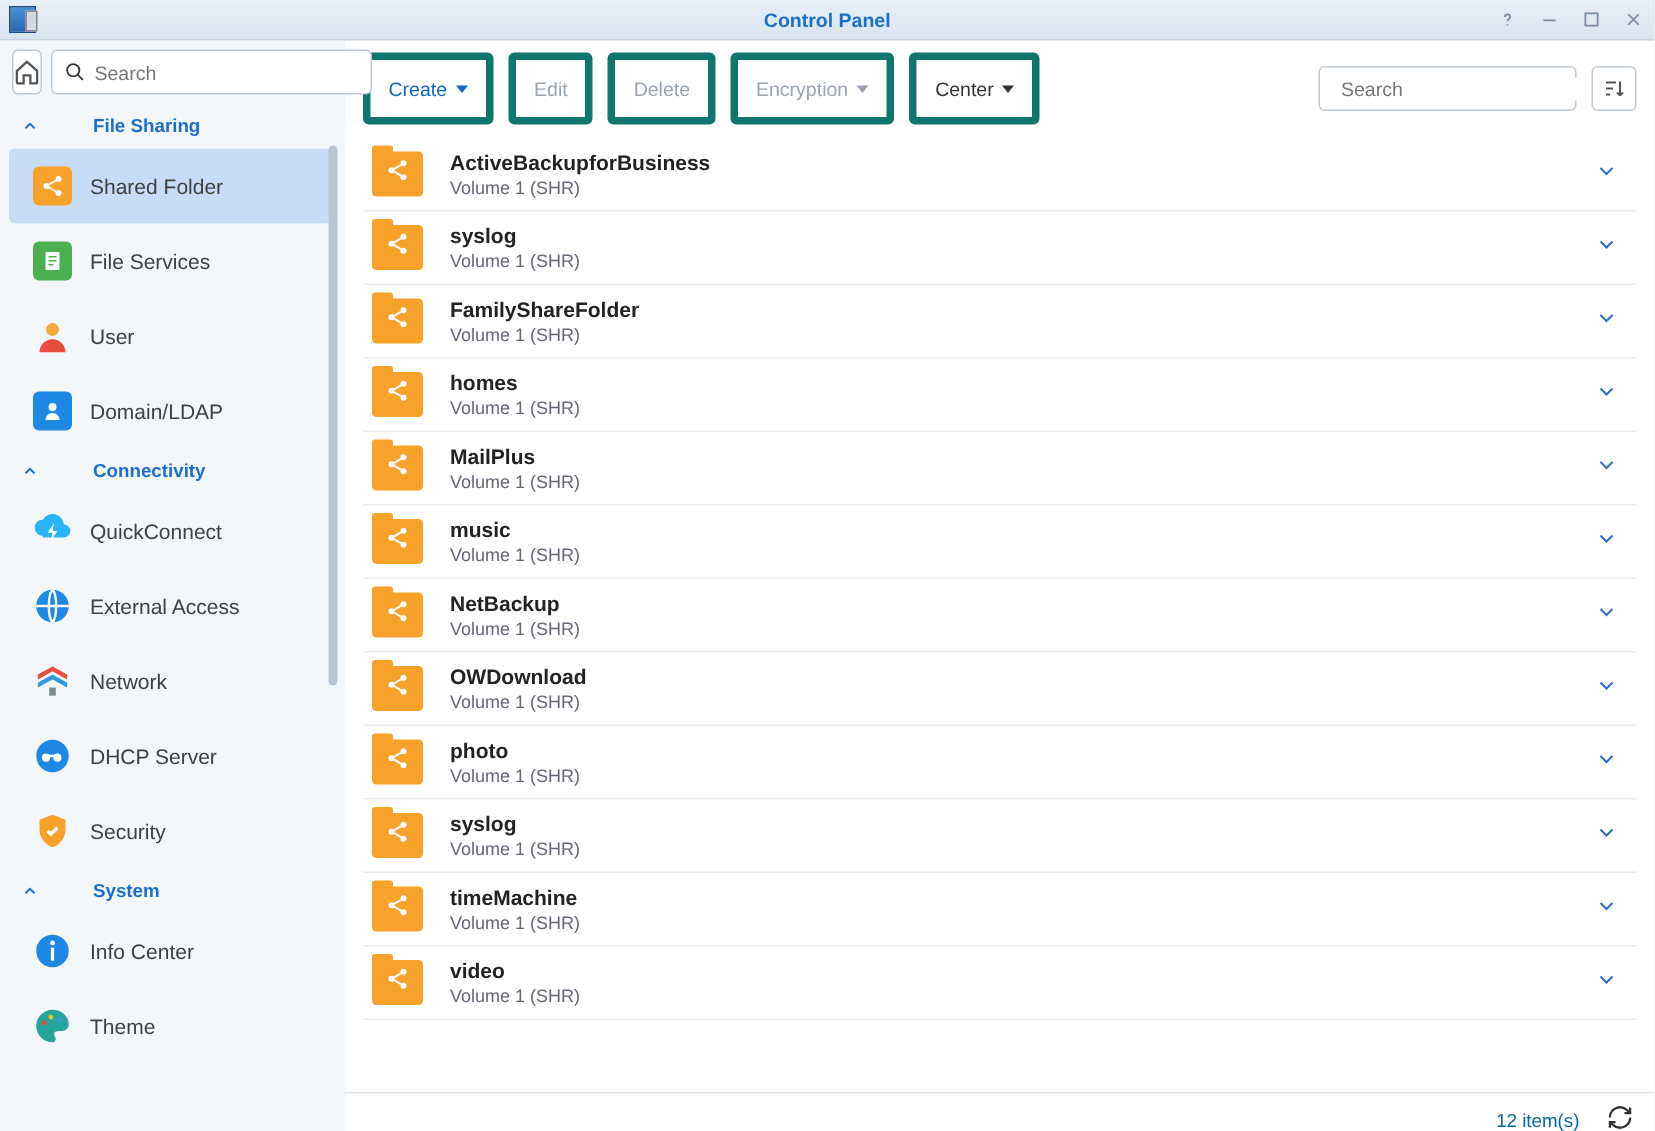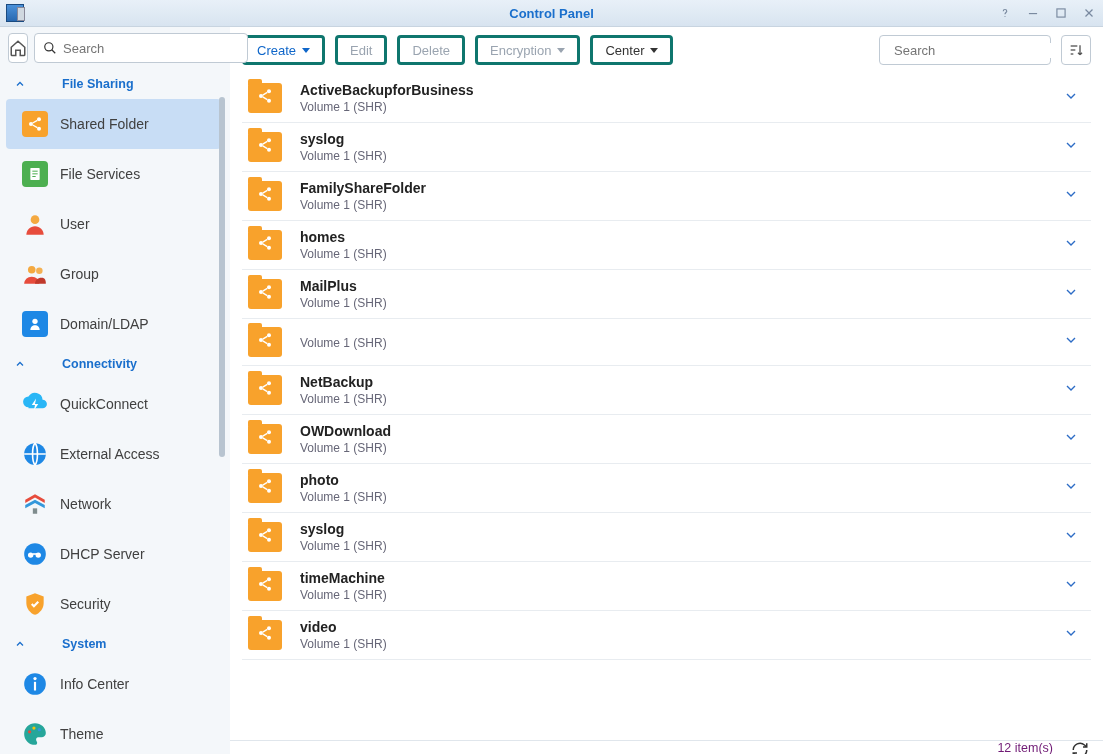--- a/index.html
+++ b/index.html
@@ -33,21 +33,21 @@
 .group-header svg { width: 12px; height: 12px; margin-right: 8px; stroke: #1a6fcc; stroke-width: 2.5; fill: none; }
 .side-item { display: flex; align-items: center; padding: 0 14px 0 16px; height: 50px; cursor: pointer; border-radius: 4px; margin: 0 6px; }
 .side-item.active { background: #c8ddf5; }
 .side-icon { width: 26px; height: 26px; margin-right: 12px; display: flex; align-items: center; justify-content: center; border-radius: 4px; }
 .side-label { font-size: 14px; color: #404040; }
 .scroll-indicator { position: absolute; right: 4px; top: 70px; bottom: 10px; width: 6px; }
 .scroll-thumb { position: absolute; top: 0; width: 6px; height: 360px; background: #b8c4d0; border-radius: 3px; }
 
 
 .main-toolbar { display: flex; align-items: center; padding: 8px 12px; gap: 10px; border-bottom: 1px solid transparent; }
-.tbtn { height: 30px; padding: 0 12px; border: 3px solid #0f766e; border-radius: 4px; background: #fff; font-size: 13px; color: #333; display: flex; align-items: center; gap: 6px; cursor: pointer; }
+.tbtn { height: 48px; padding: 0 12px; border: 5px solid #0f766e; border-radius: 4px; background: #fff; font-size: 13px; color: #333; display: flex; align-items: center; gap: 6px; cursor: pointer; }
 .tbtn.primary { color: #0f66c9; }
 .tbtn.disabled { color: #9aa4b0; cursor: default; }
 .caret-down { width: 0; height: 0; border-left: 4px solid transparent; border-right: 4px solid transparent; border-top: 5px solid currentColor; }
 .spacer { flex: 1; }
 .search-main { width: 172px; height: 30px; border: 1px solid #c0cad4; border-radius: 4px; background: #fff; display: flex; align-items: center; padding: 0 8px; }
 .search-main svg { width: 16px; height: 16px; stroke: #555; fill: none; stroke-width: 2; margin-right: 6px; }
 .search-main input { border: none; outline: none; flex: 1; font-size: 13px; }
 .sort-btn { width: 30px; height: 30px; border: 1px solid #c0cad4; border-radius: 4px; background: #fff; display: flex; align-items: center; justify-content: center; cursor: pointer; }
 .sort-btn svg { width: 16px; height: 16px; stroke: #555; fill: none; stroke-width: 2; }
 
@@ -58,21 +58,21 @@
 .folder-icon::before { content: ""; position: absolute; top: -4px; left: 0; width: 14px; height: 6px; background: #f8a22c; border-radius: 2px 2px 0 0; }
 .folder-share { position: absolute; left: 50%; top: 50%; transform: translate(-50%, -50%); }
 .folder-share svg { width: 16px; height: 16px; fill: #fff; }
 .folder-info { flex: 1; }
 .folder-name { font-size: 14px; font-weight: 700; color: #222; }
 .folder-vol { font-size: 12px; color: #667; margin-top: 2px; }
 .folder-chev { width: 24px; color: #2d6cc6; }
 .folder-chev svg { width: 16px; height: 16px; stroke: currentColor; stroke-width: 2; fill: none; }
 
 
-.footer { height: 14px; border-top: 1px solid #e0e6ec; display: flex; align-items: flex-start; justify-content: flex-end; padding: 0 14px; font-size: 12.5px; color: #701a75; gap: 18px; }
+.footer { height: 26px; border-top: 1px solid #e0e6ec; display: flex; align-items: flex-end; justify-content: flex-end; padding: 0 14px; font-size: 12.5px; color: #0369a1; gap: 18px; }
 .refresh-btn { width: 18px; height: 18px; cursor: pointer; }
 .refresh-btn svg { width: 18px; height: 18px; stroke: #333; fill: none; stroke-width: 2; }
 
 
 .ic-shared { background: #f8a22c; }
 .ic-fileservices { background: #4caf50; }
 .ic-bluebox { background: #1e88e5; }
 </style>
 </head>
 <body>
@@ -156,31 +156,20 @@
         <div class="side-item">
           <div class="side-icon">
             <svg width="26" height="26" viewBox="0 0 24 24">
               <circle cx="12" cy="8" r="4" fill="#f4a940"></circle>
               <path d="M4 22c0-4.4 3.6-8 8-8s8 3.6 8 8" fill="#e74c3c"></path>
             </svg>
           </div>
           <span class="side-label">User</span>
         </div>
         <div class="side-item">
-          <div class="side-icon">
-            <svg width="26" height="26" viewBox="0 0 24 24">
-              <circle cx="9" cy="8" r="3.5" fill="#f4a940"></circle>
-              <circle cx="16" cy="9" r="3" fill="#f4a940" opacity="0.9"></circle>
-              <path d="M2 21c0-3.5 3-6.5 7-6.5s7 3 7 6.5" fill="#e74c3c"></path>
-              <path d="M12 21c0-3 2.5-5.5 6-5.5s4 2.5 4 5.5" fill="#c0392b"></path>
-            </svg>
-          </div>
-          <span class="side-label">Group</span>
-        </div>
-        <div class="side-item">
           <div class="side-icon ic-bluebox">
             <svg width="16" height="16" viewBox="0 0 24 24">
               <circle cx="12" cy="8" r="4" fill="#fff"></circle>
               <path d="M5 21c0-3.9 3.1-7 7-7s7 3.1 7 7" fill="#fff"></path>
             </svg>
           </div>
           <span class="side-label">Domain/LDAP</span>
         </div>
         <div class="group-header">
           <svg viewBox="0 0 24 24">
@@ -395,20 +384,21 @@
         <div class="folder-row">
           <div class="folder-icon">
             <div class="folder-share"><svg viewBox="0 0 24 24">
                 <circle cx="18" cy="5" r="3"></circle>
                 <circle cx="6" cy="12" r="3"></circle>
                 <circle cx="18" cy="19" r="3"></circle>
                 <path d="M8.6 10.6l6.8-4M8.6 13.4l6.8 4" stroke="#fff" stroke-width="2"></path>
               </svg></div>
           </div>
           <div class="folder-info">
+            <div class="folder-name">music</div>
             <div class="folder-vol">Volume 1 (SHR)</div>
           </div>
           <div class="folder-chev"><svg viewBox="0 0 24 24">
               <polyline points="6 9 12 15 18 9"></polyline>
             </svg></div>
         </div>
         <div class="folder-row">
           <div class="folder-icon">
             <div class="folder-share"><svg viewBox="0 0 24 24">
                 <circle cx="18" cy="5" r="3"></circle>

